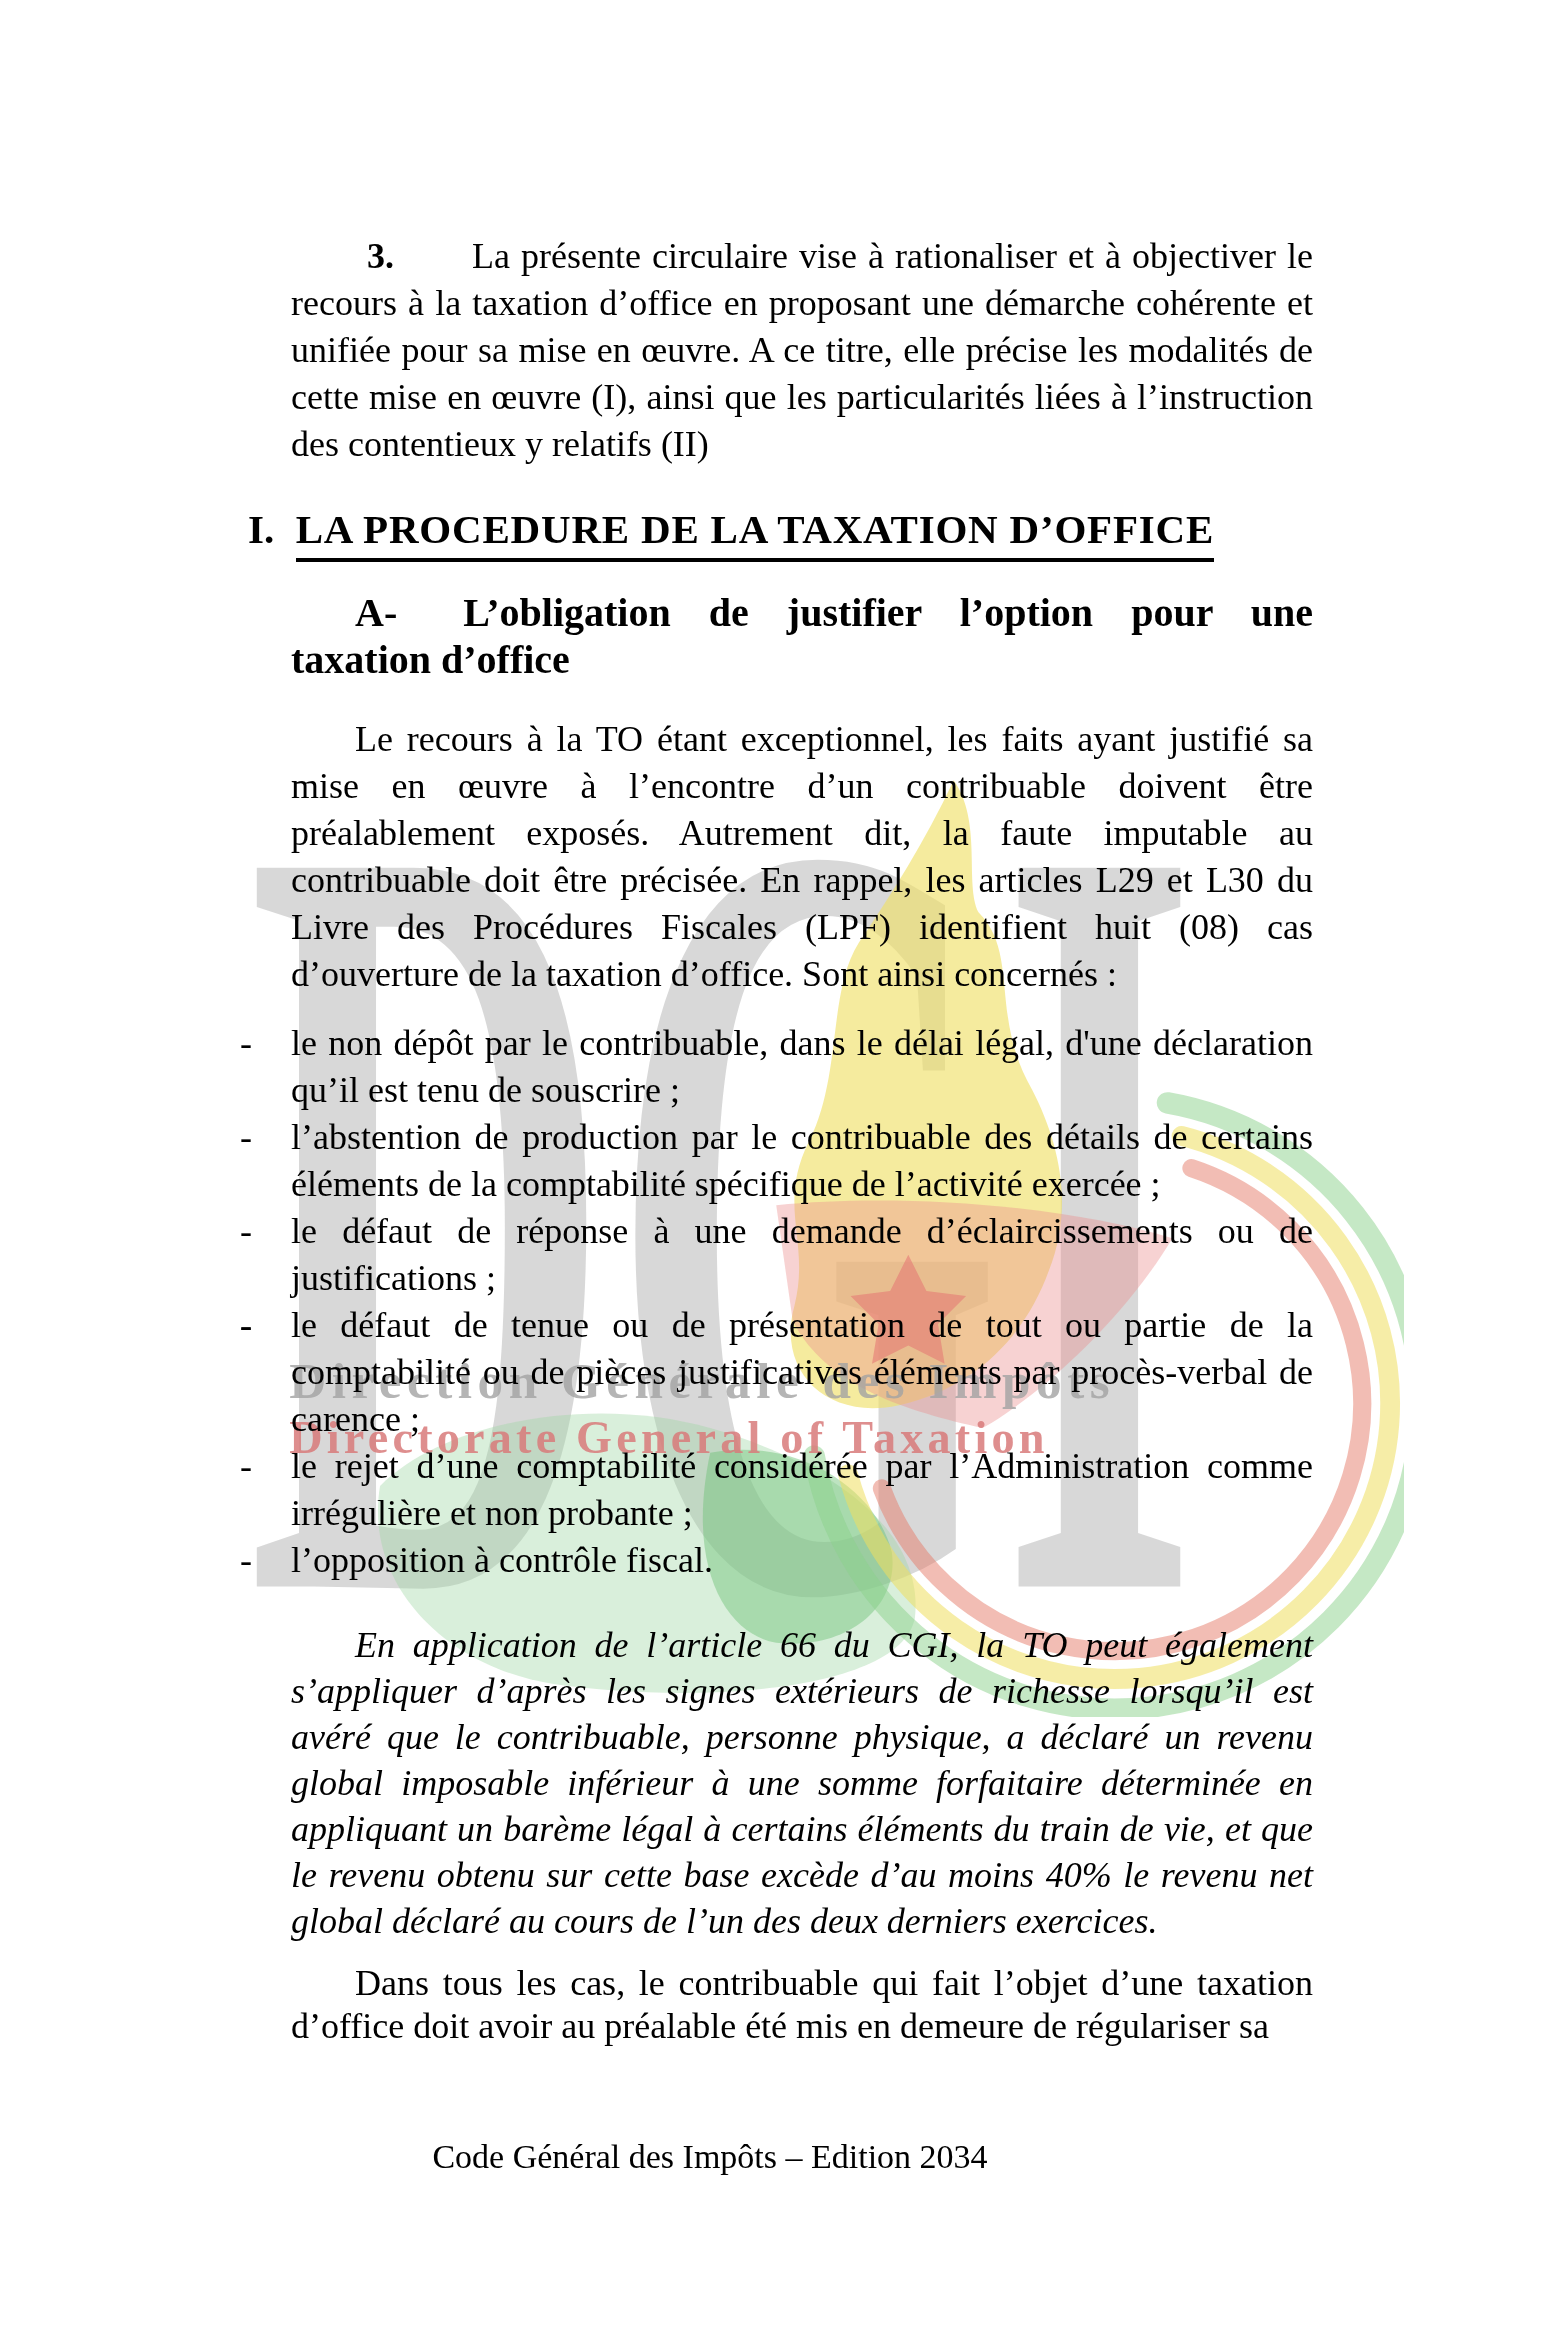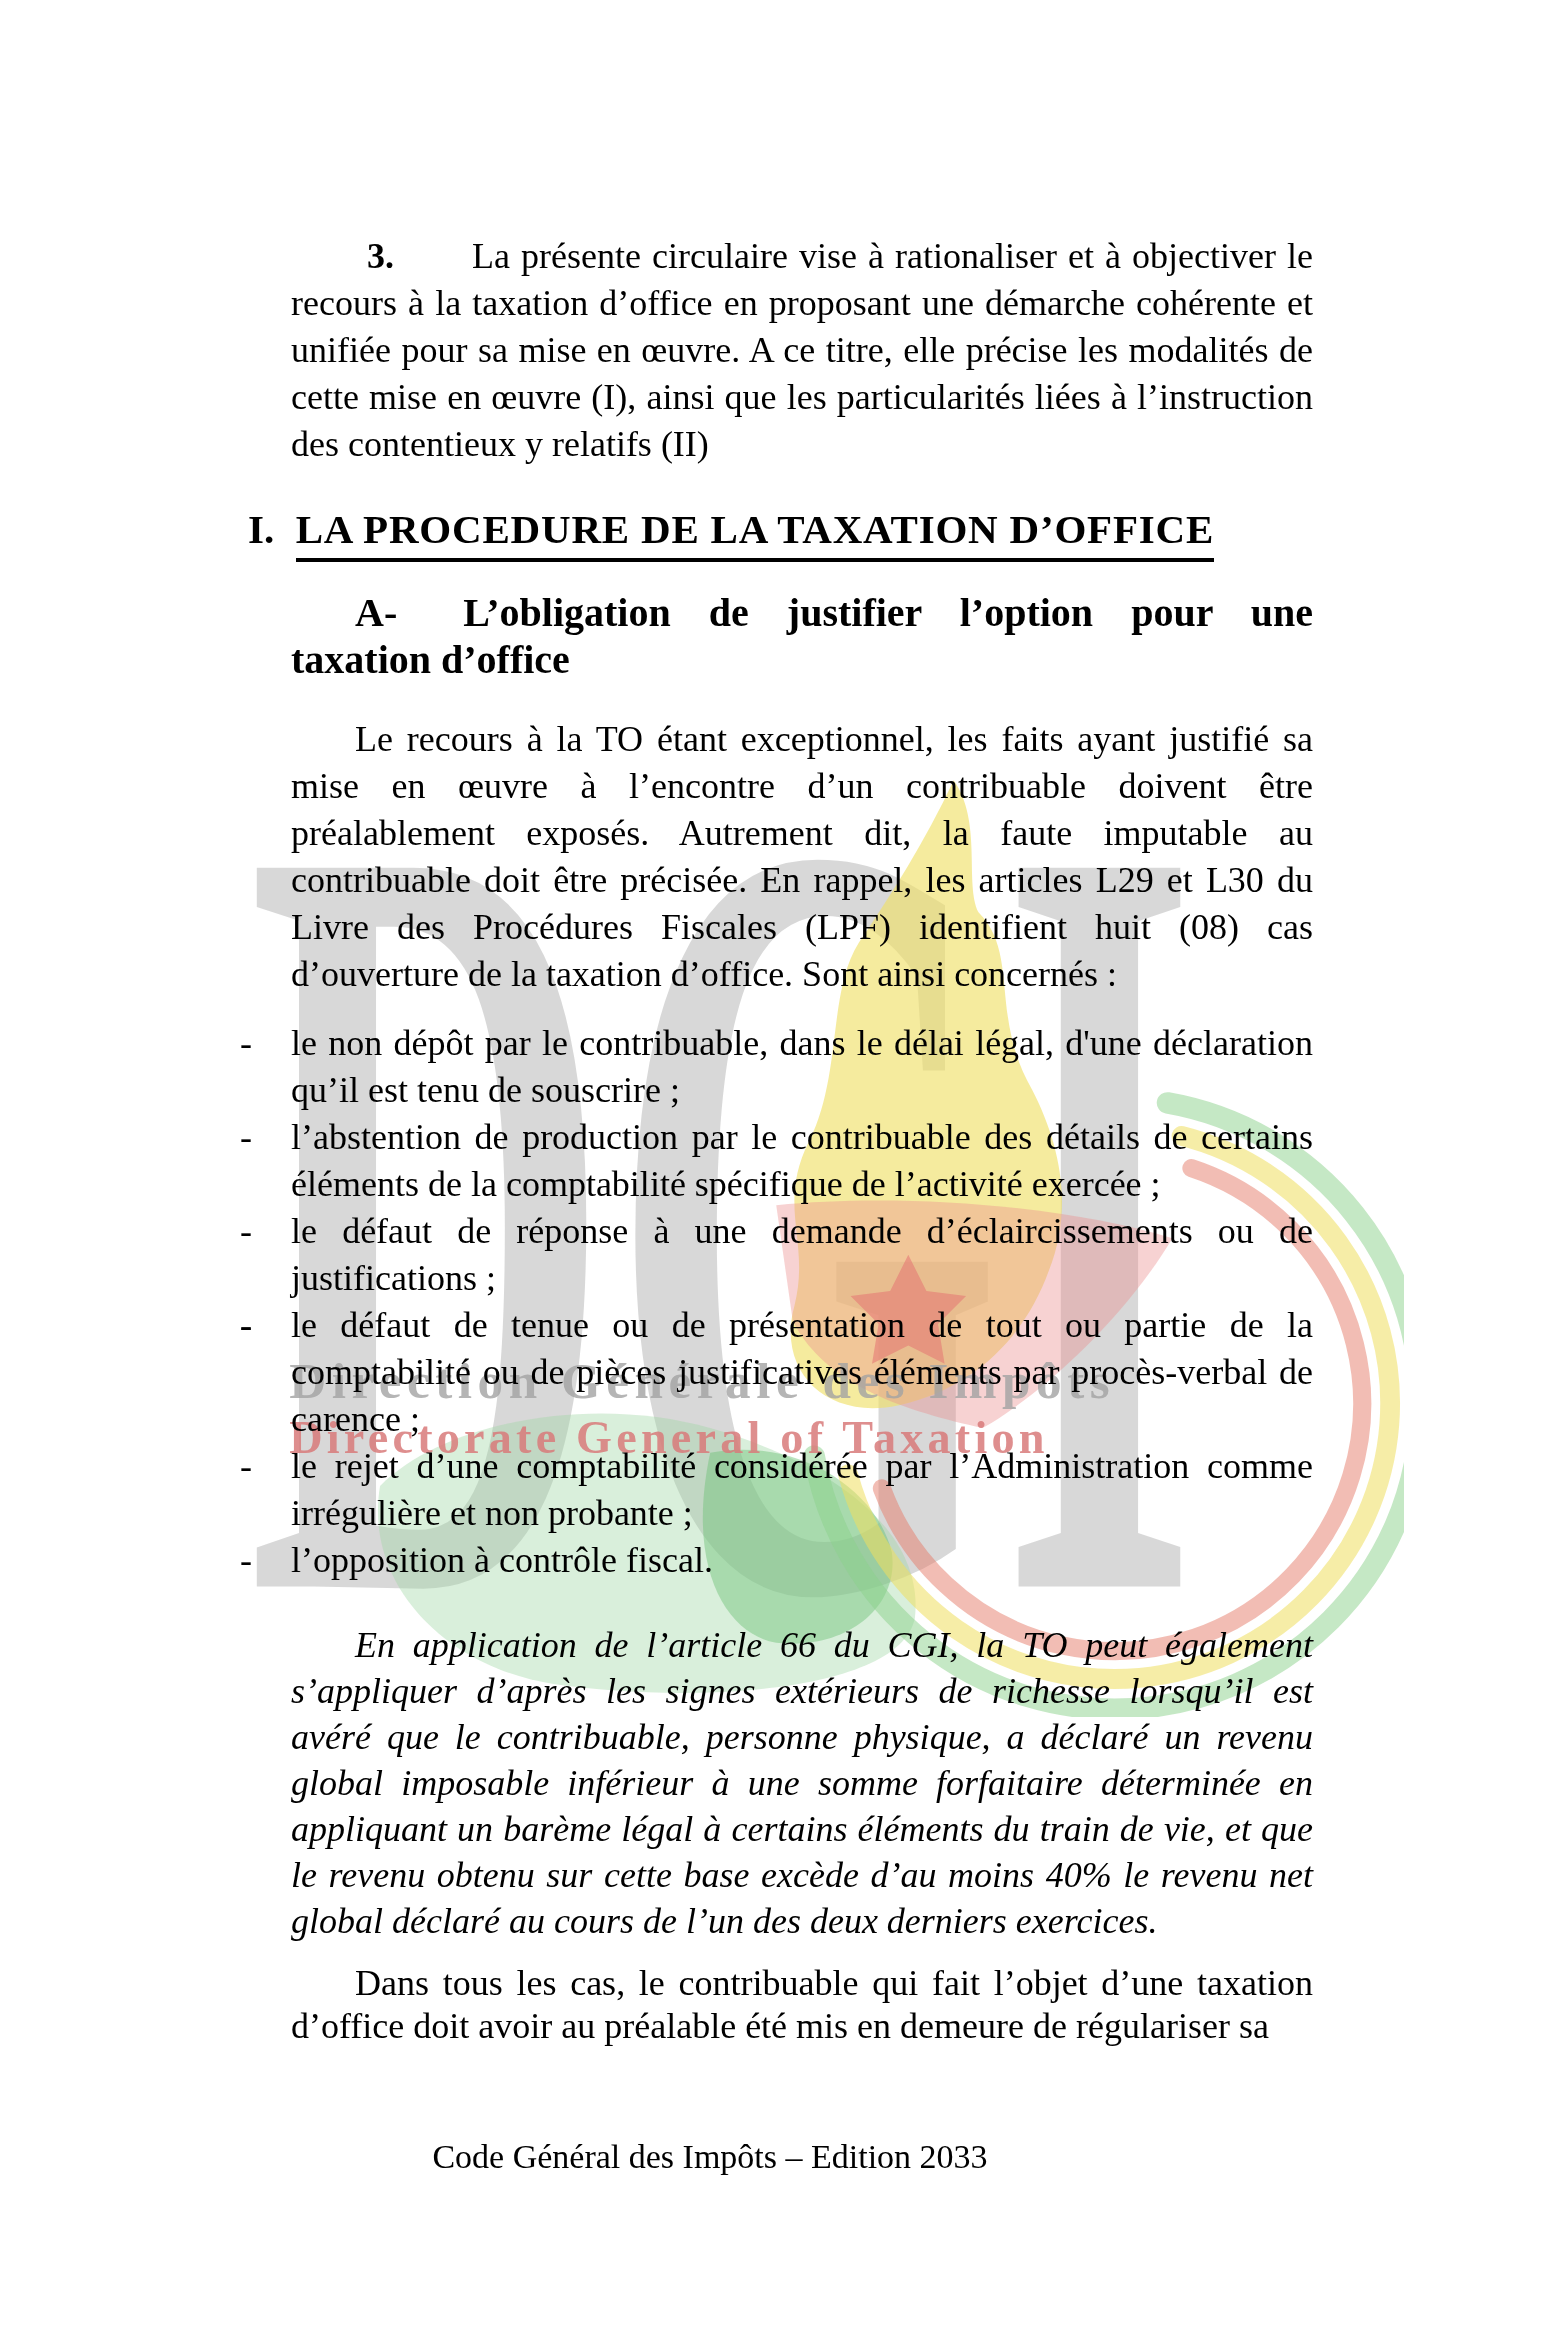--- a/index.html
+++ b/index.html
@@ -102,17 +102,17 @@
       <div class="case-item"><span class="dash">-</span><span>l’opposition à contrôle fiscal.</span></div>
     </div>
 
     <p class="para indented p-article66">En application de l’article 66 du CGI, la TO peut également s’appliquer d’après les signes extérieurs de richesse lorsqu’il est avéré que le contribuable, personne physique, a déclaré un revenu global imposable inférieur à une somme forfaitaire déterminée en appliquant un barème légal à certains éléments du train de vie, et que le revenu obtenu sur cette base excède d’au moins 40% le revenu net global déclaré au cours de l’un des deux derniers exercices.</p>
 
     <p class="para indented p-danstous">Dans tous les cas, le contribuable qui fait l’objet d’une taxation d’office doit avoir au préalable été mis en demeure de régulariser sa</p>
 
   </div>
 
   <div class="footer">
-    <div>Code Général des Impôts – Edition 2033</div>
+    <div>Code Général des Impôts – Edition 2034</div>
   </div>
 
 </div>
 
 
 </body></html>

